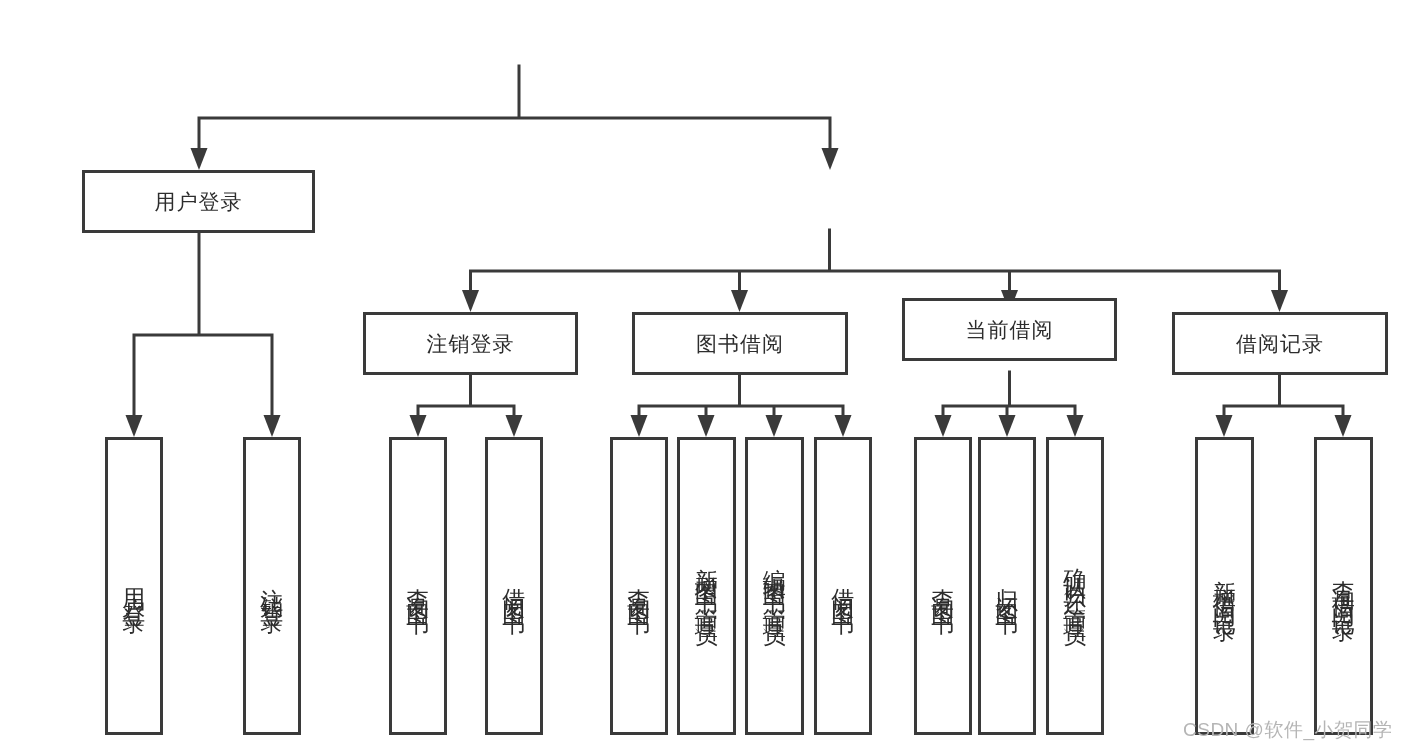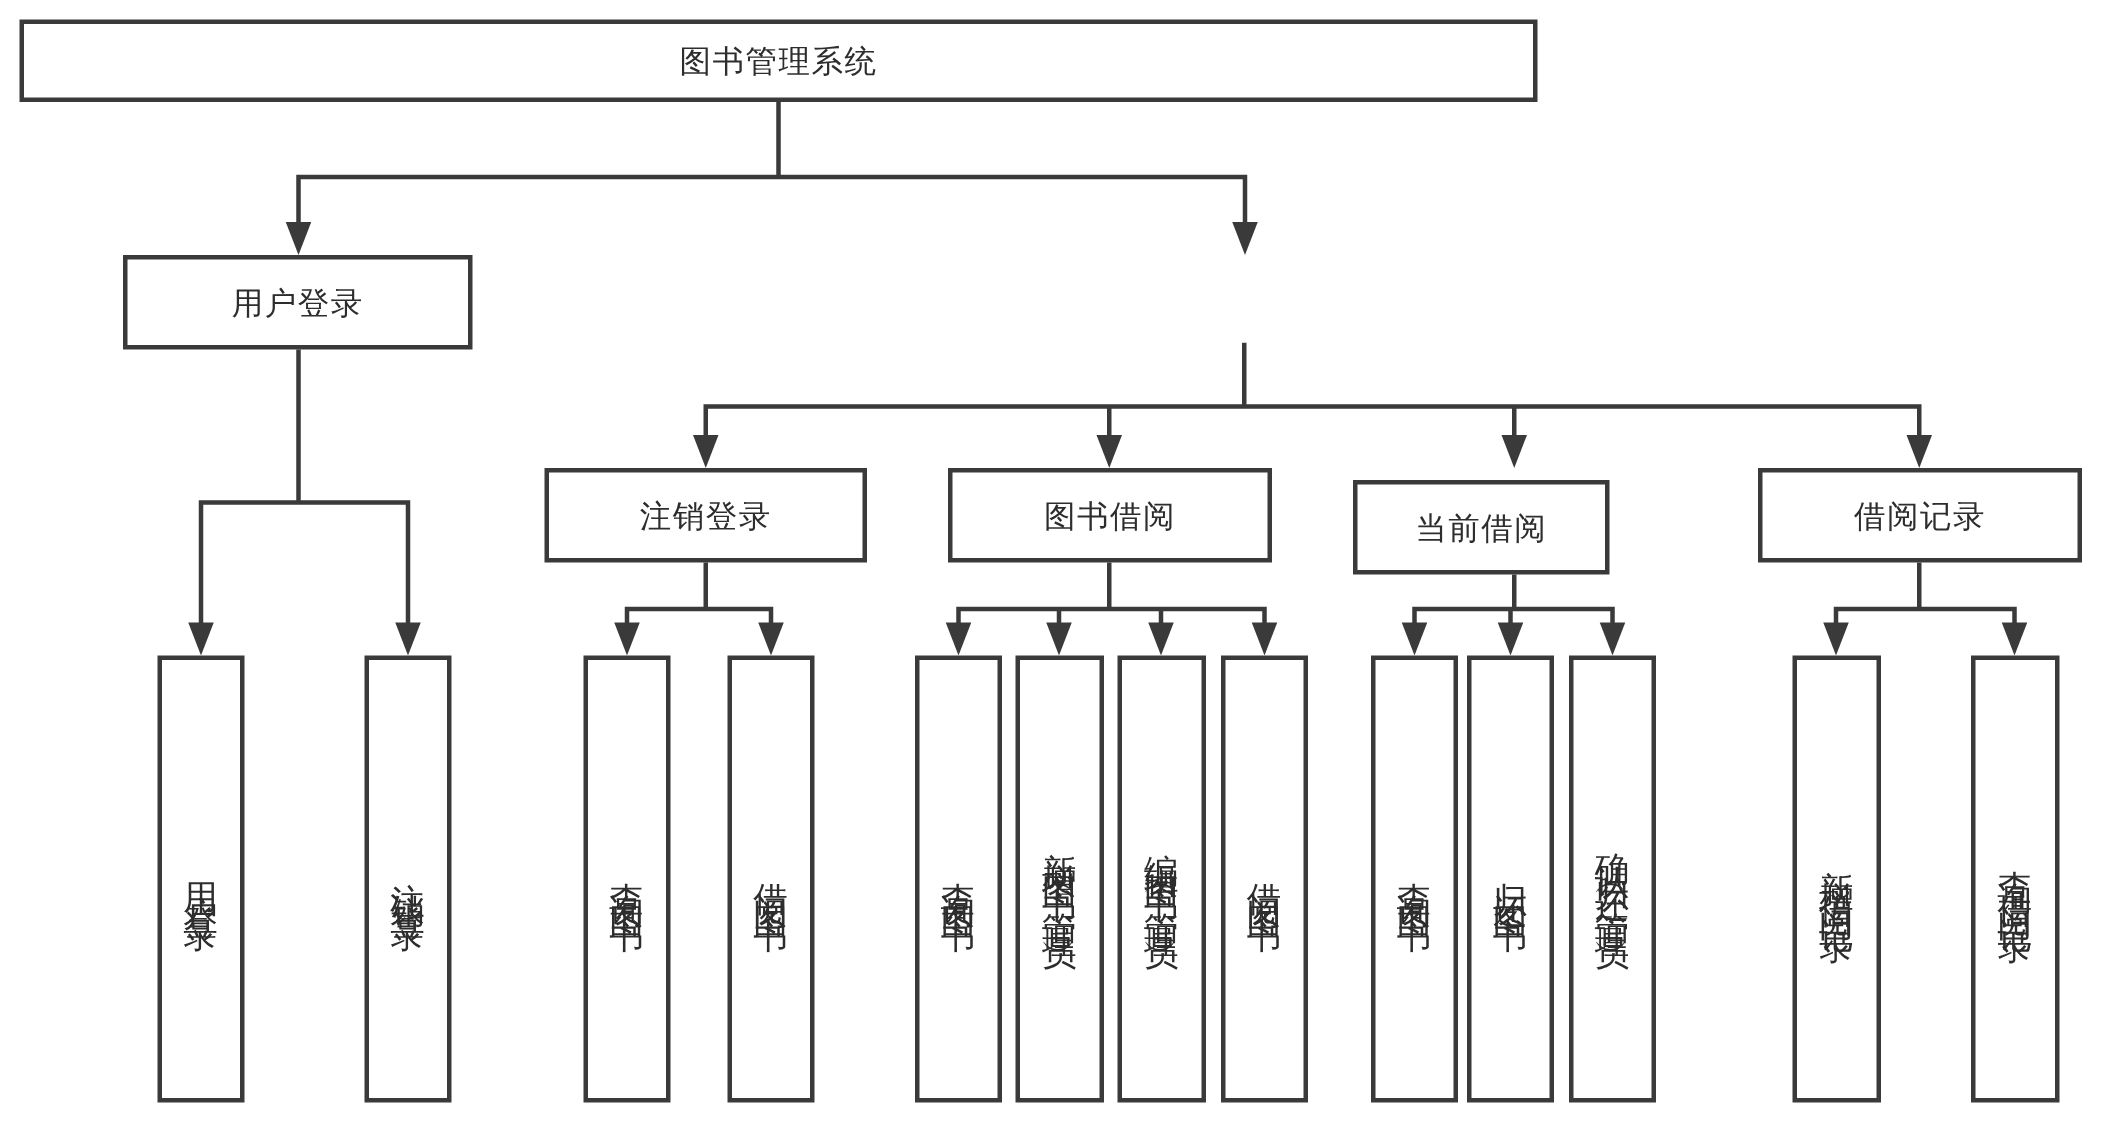--- a/index.html
+++ b/index.html
@@ -53,35 +53,32 @@
       <polygon points="765.5,415 782.5,415 774,437"></polygon>
       <polygon points="834.5,415 851.5,415 843,437"></polygon>
       <polygon points="934.5,415 951.5,415 943,437"></polygon>
       <polygon points="998.5,415 1015.5,415 1007,437"></polygon>
       <polygon points="1066.5,415 1083.5,415 1075,437"></polygon>
       <polygon points="1215.5,415 1232.5,415 1224,437"></polygon>
       <polygon points="1334.5,415 1351.5,415 1343,437"></polygon>
     </g>
   </svg>
 
-  <div class="node" style="left:13px;top:13px;width:1012px;height:55px;">
-    <span class="label">图书管理系统</span>
-  </div>
 
   <div class="node" style="left:82px;top:170px;width:233px;height:63px;">
     <span class="label">用户登录</span>
   </div>
 
   <div class="node" style="left:363px;top:312px;width:215px;height:63px;">
     <span class="label">注销登录</span>
   </div>
   <div class="node" style="left:632px;top:312px;width:216px;height:63px;">
     <span class="label">图书借阅</span>
   </div>
-  <div class="node" style="left:902px;top:320px;width:171px;height:63px;">
+  <div class="node" style="left:902px;top:298px;width:215px;height:63px;">
     <span class="label">当前借阅</span>
   </div>
   <div class="node" style="left:1172px;top:312px;width:216px;height:63px;">
     <span class="label">借阅记录</span>
   </div>
 
   <div class="node leaf" style="left:105px;top:437px;width:58px;height:298px;">
     <span class="label">用户登录</span>
   </div>
   <div class="node leaf" style="left:243px;top:437px;width:58px;height:298px;">
@@ -114,14 +111,15 @@
   <div class="node leaf" style="left:1046px;top:437px;width:58px;height:298px;">
     <span class="label">确认归还（管理员）</span>
   </div>
   <div class="node leaf" style="left:1195px;top:437px;width:59px;height:298px;">
     <span class="label">新增借阅记录</span>
   </div>
   <div class="node leaf" style="left:1314px;top:437px;width:59px;height:298px;">
     <span class="label">查询借阅记录</span>
   </div>
 
+  <div class="watermark">CSDN @软件_小贺同学</div>
 
 </div>
 
 </body></html>

